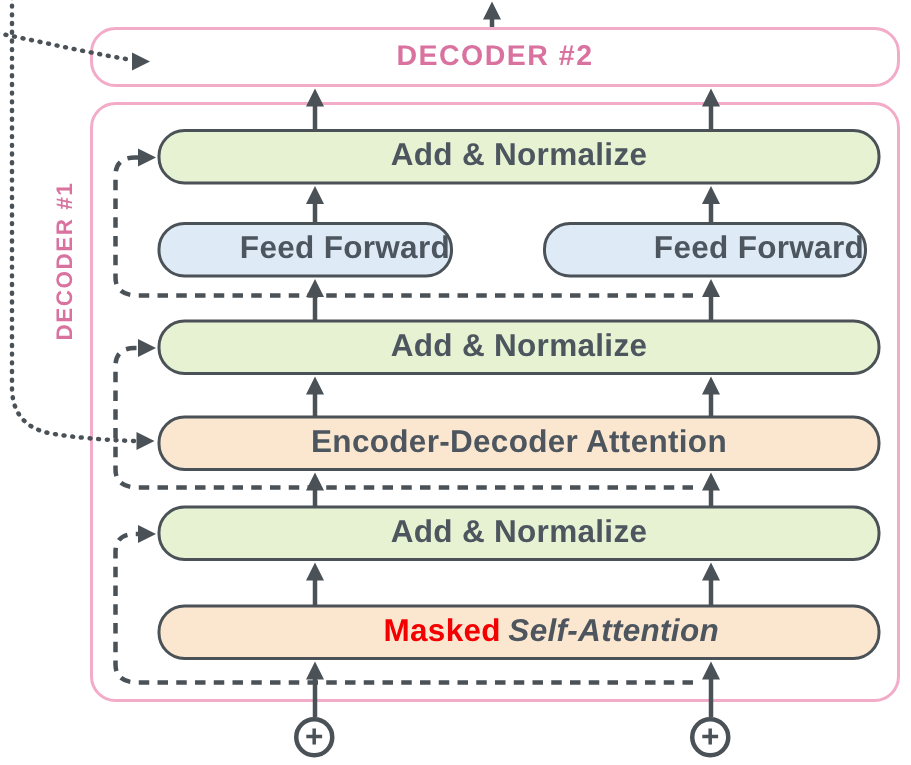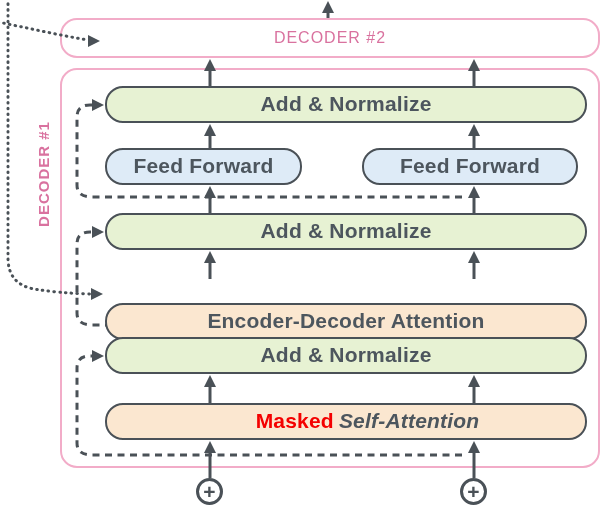--- a/index.html
+++ b/index.html
@@ -12,45 +12,45 @@
     position:relative;width:607px;height:510px;background:#ffffff;
     font-family:"Liberation Sans",sans-serif;overflow:hidden;
   }
   
   .frame{
     position:absolute;border:2.5px solid var(--pink);border-radius:17px;background:#ffffff;
   }
   #decoder2{left:60px;top:18px;width:540px;height:40px;z-index:1;}
   #decoder1{left:60px;top:68px;width:540px;height:400px;z-index:1;}
   .frame-label{
-    color:var(--pink-text);font-weight:400;font-size:16px;letter-spacing:1px;
+    color:var(--pink-text);font-weight:700;font-size:19px;letter-spacing:1px;
     text-align:center;line-height:35px;width:100%;display:block;
   }
   #decoder1-label{
     position:absolute;left:-14px;top:162px;width:122px;height:24px;
     transform:rotate(-90deg);color:var(--pink-text);font-weight:700;
     font-size:15px;letter-spacing:1px;text-align:center;z-index:3;
   }
   
   #wires{position:absolute;left:0;top:0;z-index:2;pointer-events:none;}
   
   .pill{
     position:absolute;height:37px;border:2.5px solid var(--slate);border-radius:18px;
     color:var(--text);font-weight:700;font-size:21px;text-align:center;
     line-height:32px;z-index:3;letter-spacing:0.2px;
   }
   .green{background:var(--green);}
-  .blue{background:var(--blue);}
+  .blue{background:var(--blue);text-align:right;}
   .peach{background:var(--peach);}
   .wide{left:105px;width:482px;}
   #add-norm-top{top:86px;}
   #ff-left{left:105px;width:197px;top:148px;}
   #ff-right{left:362px;width:216px;top:148px;}
   #add-norm-mid{top:213px;}
-  #enc-dec-attn{top:277px;margin-top:26px;}
+  #enc-dec-attn{top:277px;}
   #add-norm-bottom{top:337px;}
   #masked-sa{top:403px;}
   #masked-sa .hl{color:var(--red);padding-left:43px;}
   #masked-sa .rest{margin-left:5px;font-style:italic;}
   
   .plus-circle{
     position:absolute;width:27px;height:27px;border:3px solid var(--slate);
     border-radius:50%;background:#ffffff;color:var(--slate);font-weight:700;
     font-size:21px;line-height:21px;text-align:center;z-index:3;
   }

